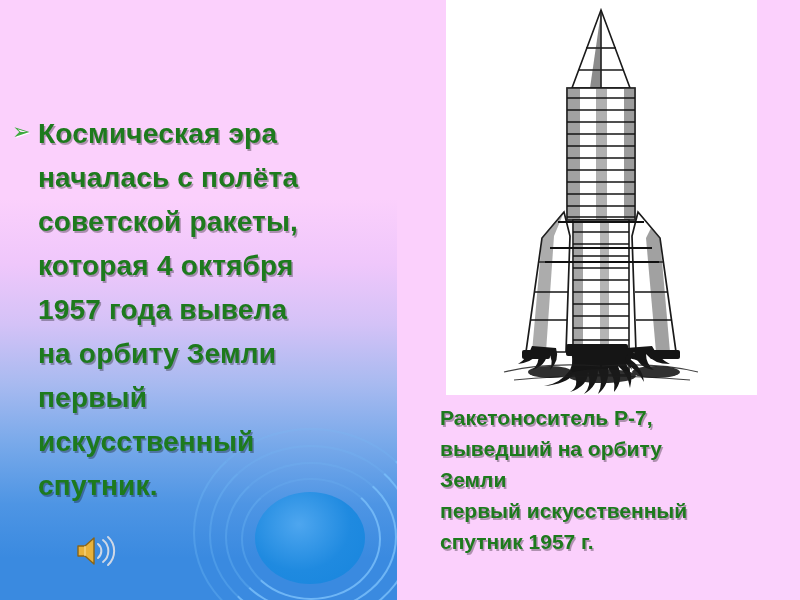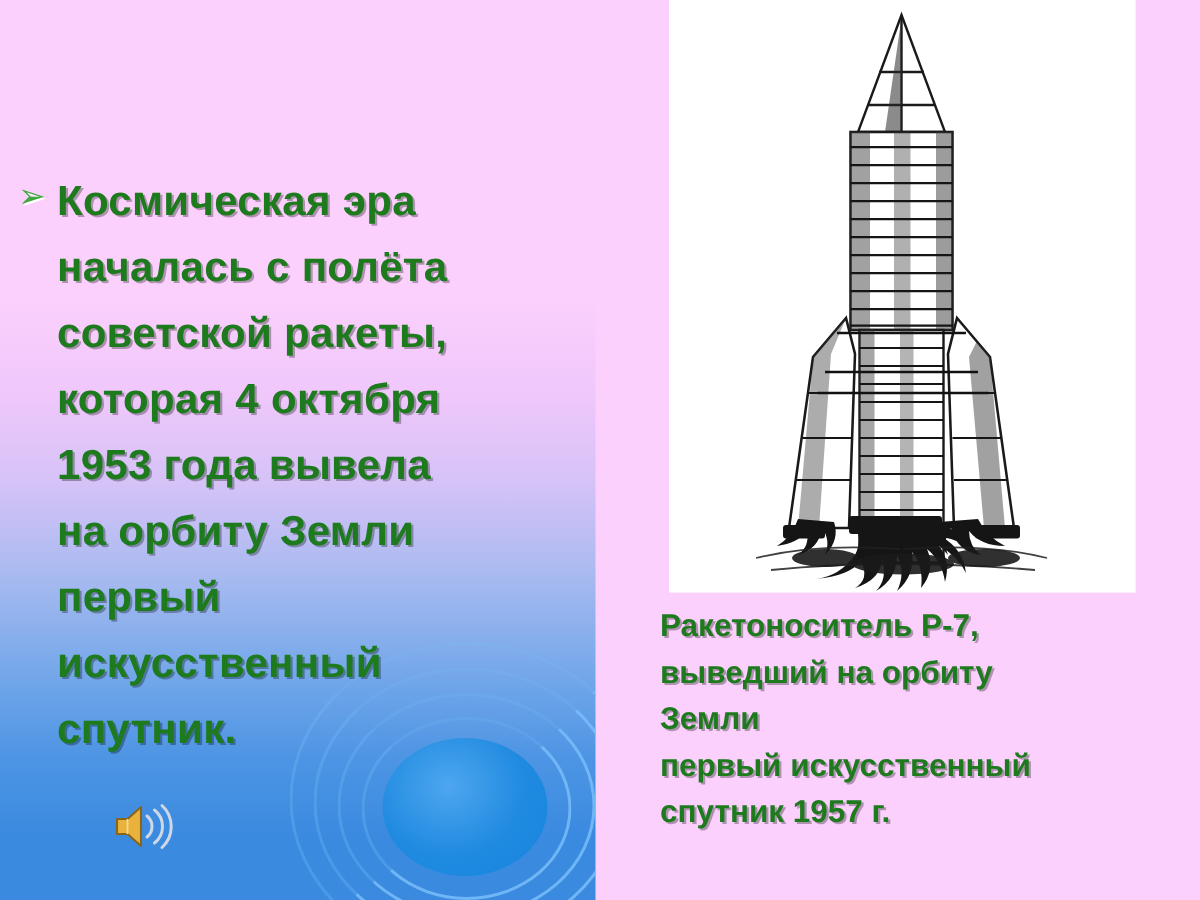--- a/index.html
+++ b/index.html
@@ -155,21 +155,21 @@
 
   </div>
 
   <div id="bullet-block">
     <div id="bullet-row">
       <span id="bullet-marker">➢</span>
       <span id="bullet-text">Космическая эра
 началась с полёта
 советской ракеты,
 которая 4 октября
-1953 года вывела
+1957 года вывела
 на орбиту Земли
 первый
 искусственный
 спутник.</span>
     </div>
   </div>
 
   <div id="speaker-icon">
     <svg width="42" height="34" viewBox="0 0 42 34">
       <path d="M4 12 L11 12 L20 4 L20 30 L11 22 L4 22 Z" fill="#e8b23c" stroke="#8a6417" stroke-width="1.4" stroke-linejoin="round"></path>

